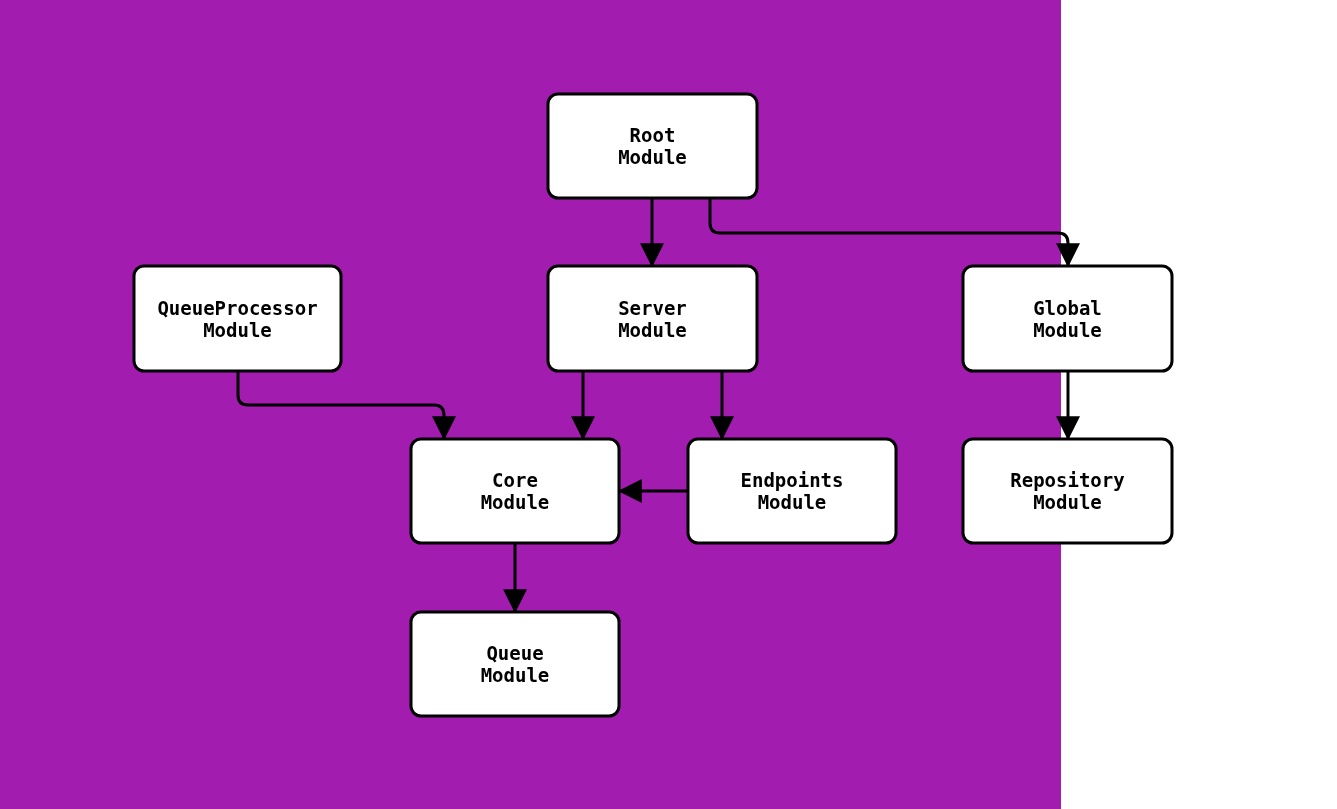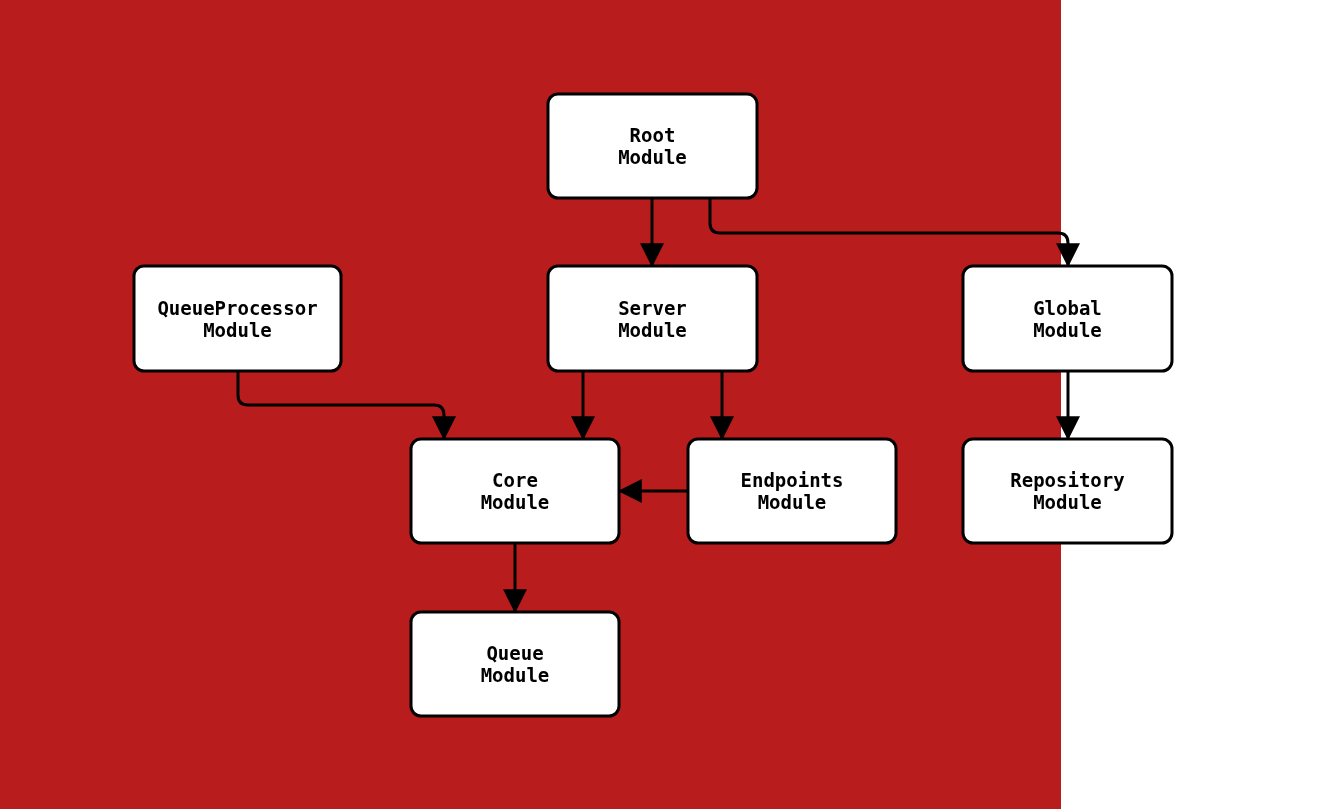--- a/index.html
+++ b/index.html
@@ -8,21 +8,21 @@
     background: #ffffff;
     width: 1337px;
     height: 809px;
     overflow: hidden;
     font-family: "DejaVu Sans Mono", "Liberation Mono", monospace;
   }
   .canvas {
     position: relative;
     width: 1061px;
     height: 809px;
-    background: #b91c1c;
+    background: #a21caf;
   }
   svg {
     display: block;
   }
   .node-rect {
     fill: #ffffff;
     stroke: #000000;
     stroke-width: 3;
   }
   .node-label {

